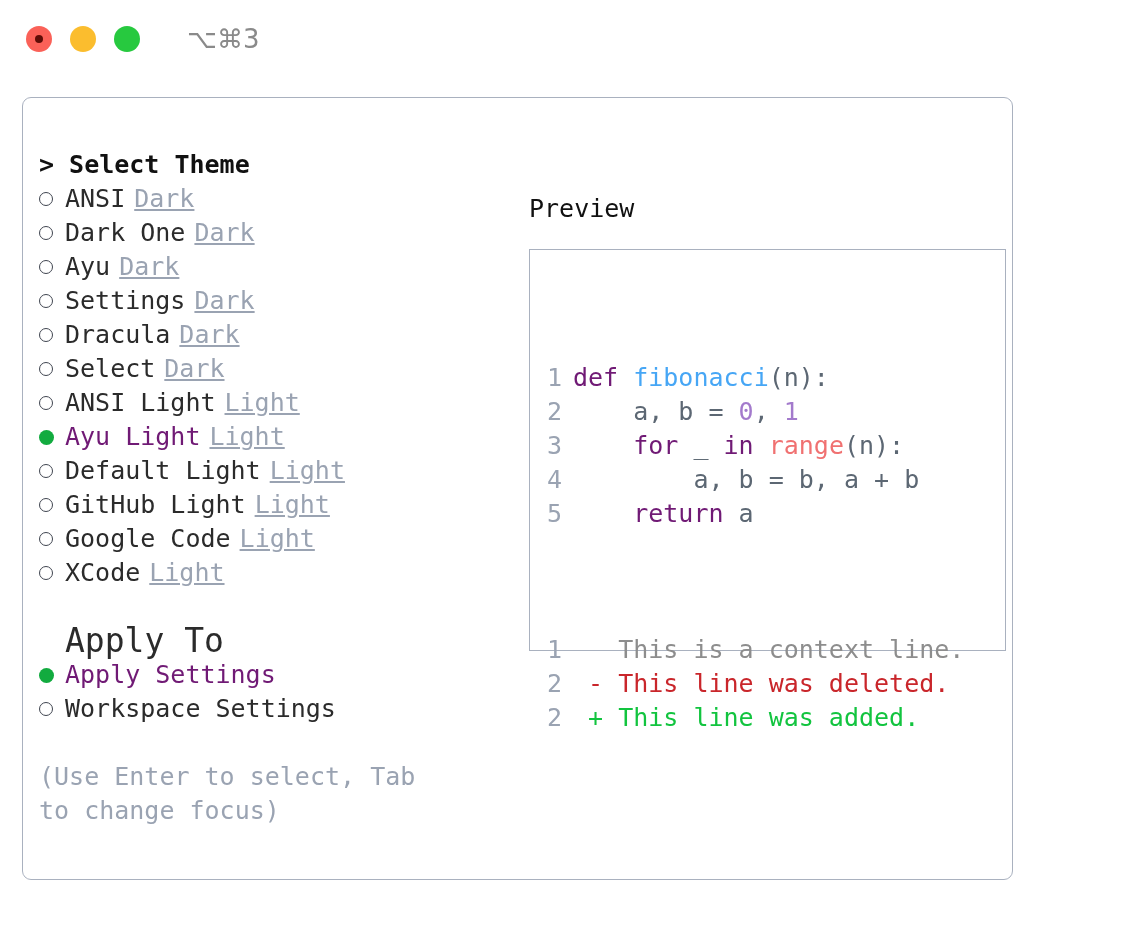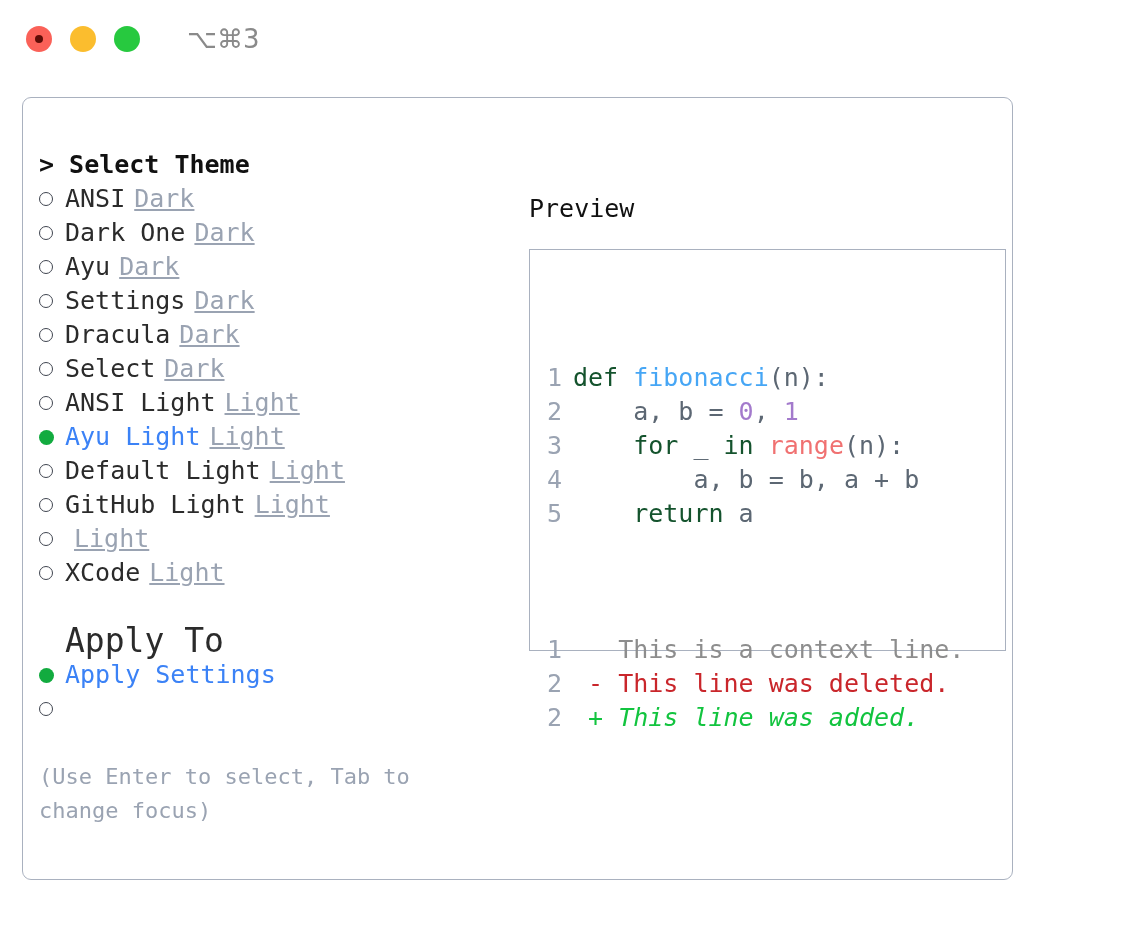--- a/index.html
+++ b/index.html
@@ -122,37 +122,37 @@
     border: 1.6px solid #404550;
     box-sizing: border-box;
   }
   .marker .disc {
     width: 15px;
     height: 15px;
     border-radius: 50%;
     background: #12ab3f;
   }
   .opt-label { color: #2b2b2b; }
-  .opt-row.selected .opt-label { color: #3b82f6; margin-top: 8px; }
+  .opt-row.selected .opt-label { color: #701a75; margin-top: 8px; }
   .opt-tag {
     color: #9aa3b2;
     margin-left: 9px;
     text-decoration: underline;
   }
   .plain-label {
     font-size: 33px;
     line-height: 34px;
     color: #2b2b2b;
     padding-left: 26px;
     white-space: pre;
   }
   .spacer-row { height: 34px; }
   .hint {
     margin-top: 34px;
-    font-size: 22px;
+    font-size: 25px;
     line-height: 34px;
     color: #9aa3b2;
     width: 420px;
   }
   
   .right-col {
     position: absolute;
     left: 506px;
     top: 50px;
     width: 500px;
@@ -182,30 +182,30 @@
     white-space: pre;
   }
   .code-line { white-space: pre; }
   .ln {
     color: #9aa3b2;
     display: inline-block;
     width: 14px;
     text-align: right;
     margin-right: 12px;
   }
-  .kw   { color: #14532d; }
+  .kw   { color: #701a75; }
   .fn   { color: #46a6f5; }
   .num  { color: #a37acc; }
   .bi   { color: #f07171; }
   .id   { color: #5c6773; }
   .punc { color: #5c6773; }
   .diff { margin-top: 34px; }
   .ctx  { color: #8d8d8d; }
   .del  { color: #c9262b; }
-  .add  { color: #12c43f; font-style: italic; }
+  .add  { color: #12c43f; }
 </style>
 </head>
 <body>
 
 <div class="window">
 
   <div class="titlebar">
     <div class="lights">
       <span class="light red">
           <span class="dot"></span>
@@ -225,28 +225,28 @@
             <div class="opt-row"><span class="marker"><span class="ring"></span></span><span class="opt-label">ANSI</span><span class="opt-tag">Dark</span></div>
             <div class="opt-row"><span class="marker"><span class="ring"></span></span><span class="opt-label">Dark One</span><span class="opt-tag">Dark</span></div>
             <div class="opt-row"><span class="marker"><span class="ring"></span></span><span class="opt-label">Ayu</span><span class="opt-tag">Dark</span></div>
             <div class="opt-row"><span class="marker"><span class="ring"></span></span><span class="opt-label">Settings</span><span class="opt-tag">Dark</span></div>
             <div class="opt-row"><span class="marker"><span class="ring"></span></span><span class="opt-label">Dracula</span><span class="opt-tag">Dark</span></div>
             <div class="opt-row"><span class="marker"><span class="ring"></span></span><span class="opt-label">Select</span><span class="opt-tag">Dark</span></div>
             <div class="opt-row"><span class="marker"><span class="ring"></span></span><span class="opt-label">ANSI Light</span><span class="opt-tag">Light</span></div>
             <div class="opt-row selected"><span class="marker"><span class="disc"></span></span><span class="opt-label">Ayu Light</span><span class="opt-tag">Light</span></div>
             <div class="opt-row"><span class="marker"><span class="ring"></span></span><span class="opt-label">Default Light</span><span class="opt-tag">Light</span></div>
             <div class="opt-row"><span class="marker"><span class="ring"></span></span><span class="opt-label">GitHub Light</span><span class="opt-tag">Light</span></div>
-            <div class="opt-row"><span class="marker"><span class="ring"></span></span><span class="opt-tag">Light</span></div>
+            <div class="opt-row"><span class="marker"><span class="ring"></span></span><span class="opt-label">Google Code</span><span class="opt-tag">Light</span></div>
             <div class="opt-row"><span class="marker"><span class="ring"></span></span><span class="opt-label">XCode</span><span class="opt-tag">Light</span></div>
           </div>
         <div class="spacer-row"></div>
         <div class="plain-label">Apply To</div>
         <div id="apply-list">
             <div class="opt-row selected"><span class="marker"><span class="disc"></span></span><span class="opt-label">Apply Settings</span></div>
-            <div class="opt-row"><span class="marker"><span class="ring"></span></span></div>
+            <div class="opt-row"><span class="marker"><span class="ring"></span></span><span class="opt-label">Workspace Settings</span></div>
           </div>
         <div class="hint">(Use Enter to select, Tab to change focus)</div>
       </div>
 
       <div class="right-col">
         <div class="preview-title">Preview</div>
         <div class="preview-box">
           <div class="code">
             <div id="code-block"><div class="code-line"><span class="ln">1</span><span class="kw">def</span><span class="punc"> </span><span class="fn">fibonacci</span><span class="punc">(n):</span></div><div class="code-line"><span class="ln">2</span><span class="id">    a, b = </span><span class="num">0</span><span class="id">, </span><span class="num">1</span></div><div class="code-line"><span class="ln">3</span><span class="id">    </span><span class="kw">for</span><span class="id"> _ </span><span class="kw">in</span><span class="id"> </span><span class="bi">range</span><span class="punc">(n):</span></div><div class="code-line"><span class="ln">4</span><span class="id">        a, b = b, a + b</span></div><div class="code-line"><span class="ln">5</span><span class="id">    </span><span class="kw">return</span><span class="id"> a</span></div></div>
             <div id="diff-block" class="diff"><div class="code-line"><span class="ln">1</span><span class="ctx">   This is a context line.</span></div><div class="code-line"><span class="ln">2</span><span class="del"> - This line was deleted.</span></div><div class="code-line"><span class="ln">2</span><span class="add"> + This line was added.</span></div></div>

